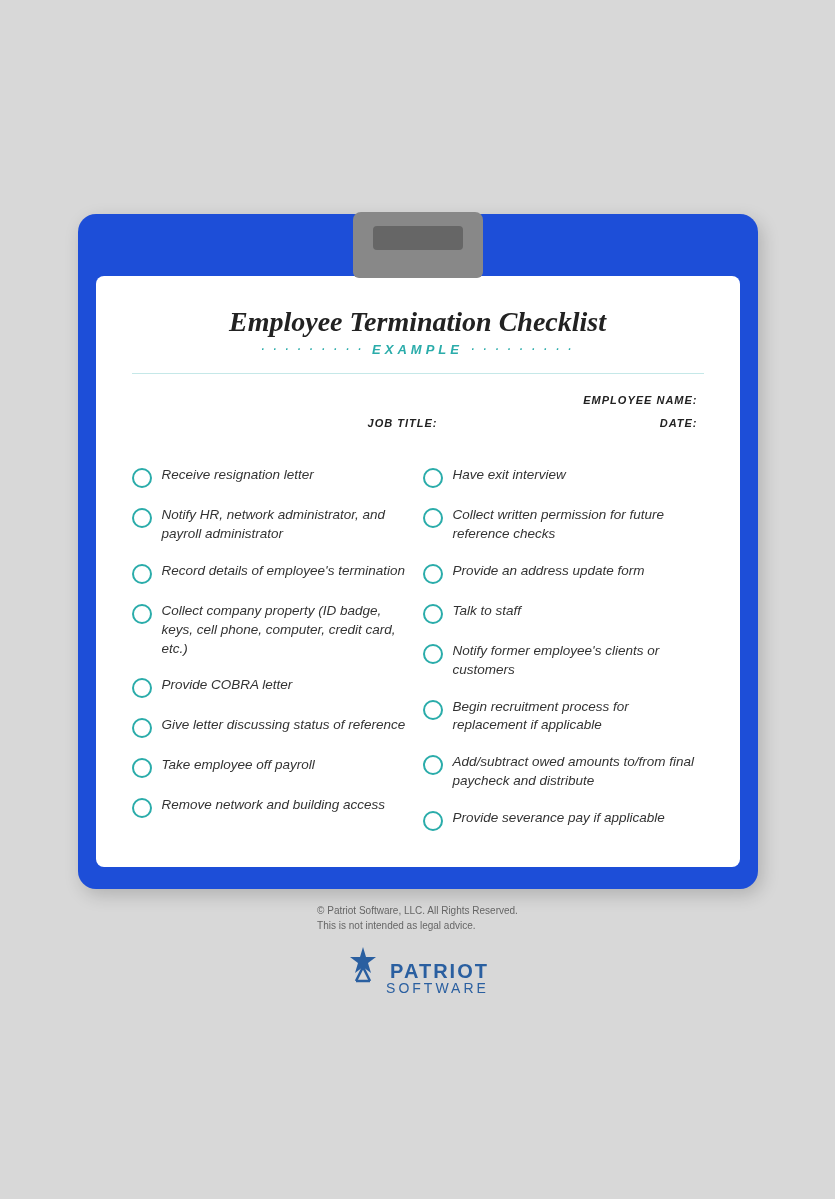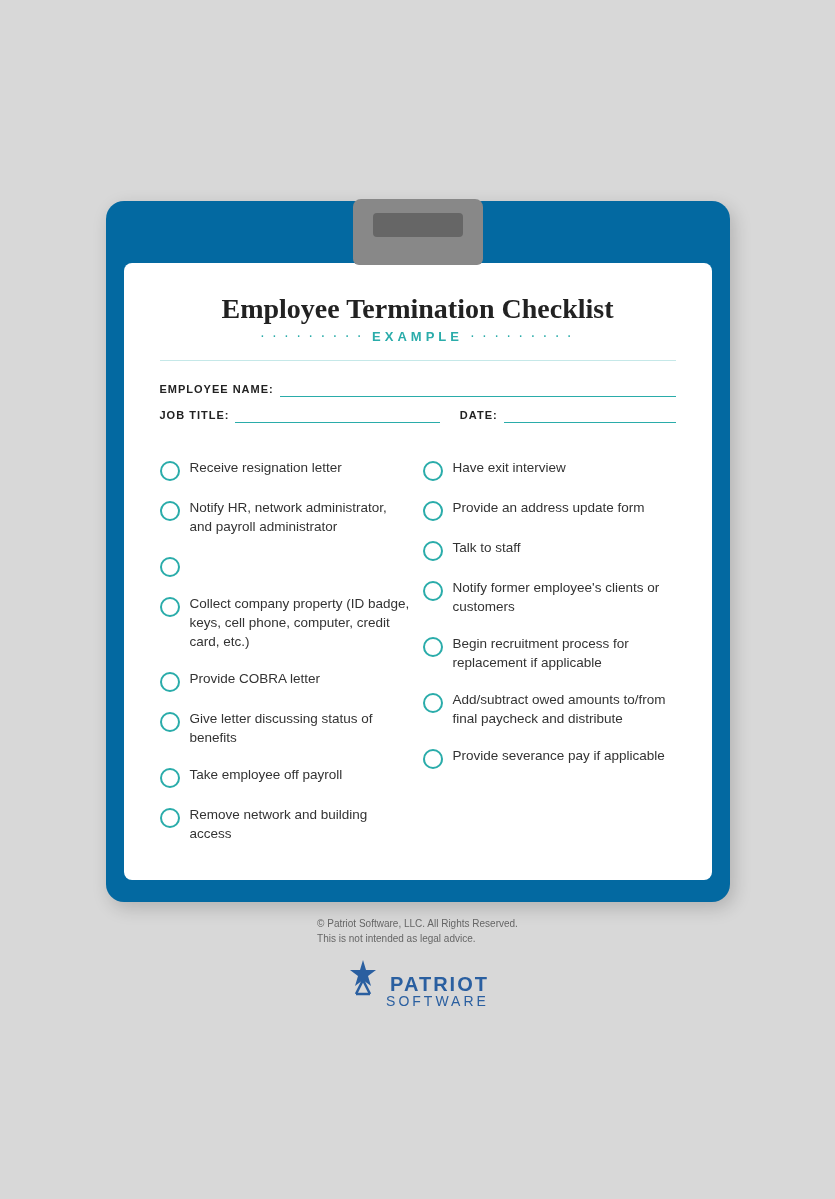--- a/index.html
+++ b/index.html
@@ -17,26 +17,27 @@
 
     .page-wrapper {
       width: 780px;
       display: flex;
       flex-direction: column;
       align-items: center;
     }
 
     
     .clipboard {
-      background: #0369a1;
+      background: #1d4ed8;
       border-radius: 18px;
-      width: 624px;
+      width: 680px;
       padding: 0 18px 22px;
       position: relative;
       box-shadow: 4px 6px 18px rgba(0,0,0,0.18);
+      font-style: italic;
     }
 
     
     .clip-top {
       display: flex;
       justify-content: center;
       margin-bottom: -2px;
       position: relative;
       z-index: 2;
     }
@@ -106,22 +107,23 @@
       border-top: 1.5px solid #c5e8e8;
       margin-bottom: 20px;
     }
 
     
     .fields-row {
       margin-bottom: 10px;
     }
     .field-line {
       display: flex;
-      align-items: center;
+      align-items: flex-end;
       margin-bottom: 8px;
+      flex-direction: column;
     }
     .field-label {
       font-size: 11px;
       font-weight: bold;
       color: #222;
       letter-spacing: 1px;
       white-space: nowrap;
       margin-right: 6px;
     }
     .field-underline {
@@ -276,47 +278,52 @@
             <div class="checklist-item">
               <div class="check-circle"></div>
               <span class="item-text">Receive resignation letter</span>
             </div>
             <div class="checklist-item">
               <div class="check-circle"></div>
               <span class="item-text">Notify HR, network administrator, and payroll administrator</span>
             </div>
             <div class="checklist-item">
               <div class="check-circle"></div>
+              <span class="item-text">Record details of employee's termination</span>
             </div>
             <div class="checklist-item">
               <div class="check-circle"></div>
               <span class="item-text">Collect company property (ID badge, keys, cell phone, computer, credit card, etc.)</span>
             </div>
             <div class="checklist-item">
               <div class="check-circle"></div>
               <span class="item-text">Provide COBRA letter</span>
             </div>
             <div class="checklist-item">
               <div class="check-circle"></div>
-              <span class="item-text">Give letter discussing status of benefits</span>
+              <span class="item-text">Give letter discussing status of reference</span>
             </div>
             <div class="checklist-item">
               <div class="check-circle"></div>
               <span class="item-text">Take employee off payroll</span>
             </div>
             <div class="checklist-item">
               <div class="check-circle"></div>
               <span class="item-text">Remove network and building access</span>
             </div>
           </div>
 
         <div class="checklist-col" id="right-col">
             <div class="checklist-item">
               <div class="check-circle"></div>
               <span class="item-text">Have exit interview</span>
+            </div>
+            <div class="checklist-item">
+              <div class="check-circle"></div>
+              <span class="item-text">Collect written permission for future reference checks</span>
             </div>
             <div class="checklist-item">
               <div class="check-circle"></div>
               <span class="item-text">Provide an address update form</span>
             </div>
             <div class="checklist-item">
               <div class="check-circle"></div>
               <span class="item-text">Talk to staff</span>
             </div>
             <div class="checklist-item">

